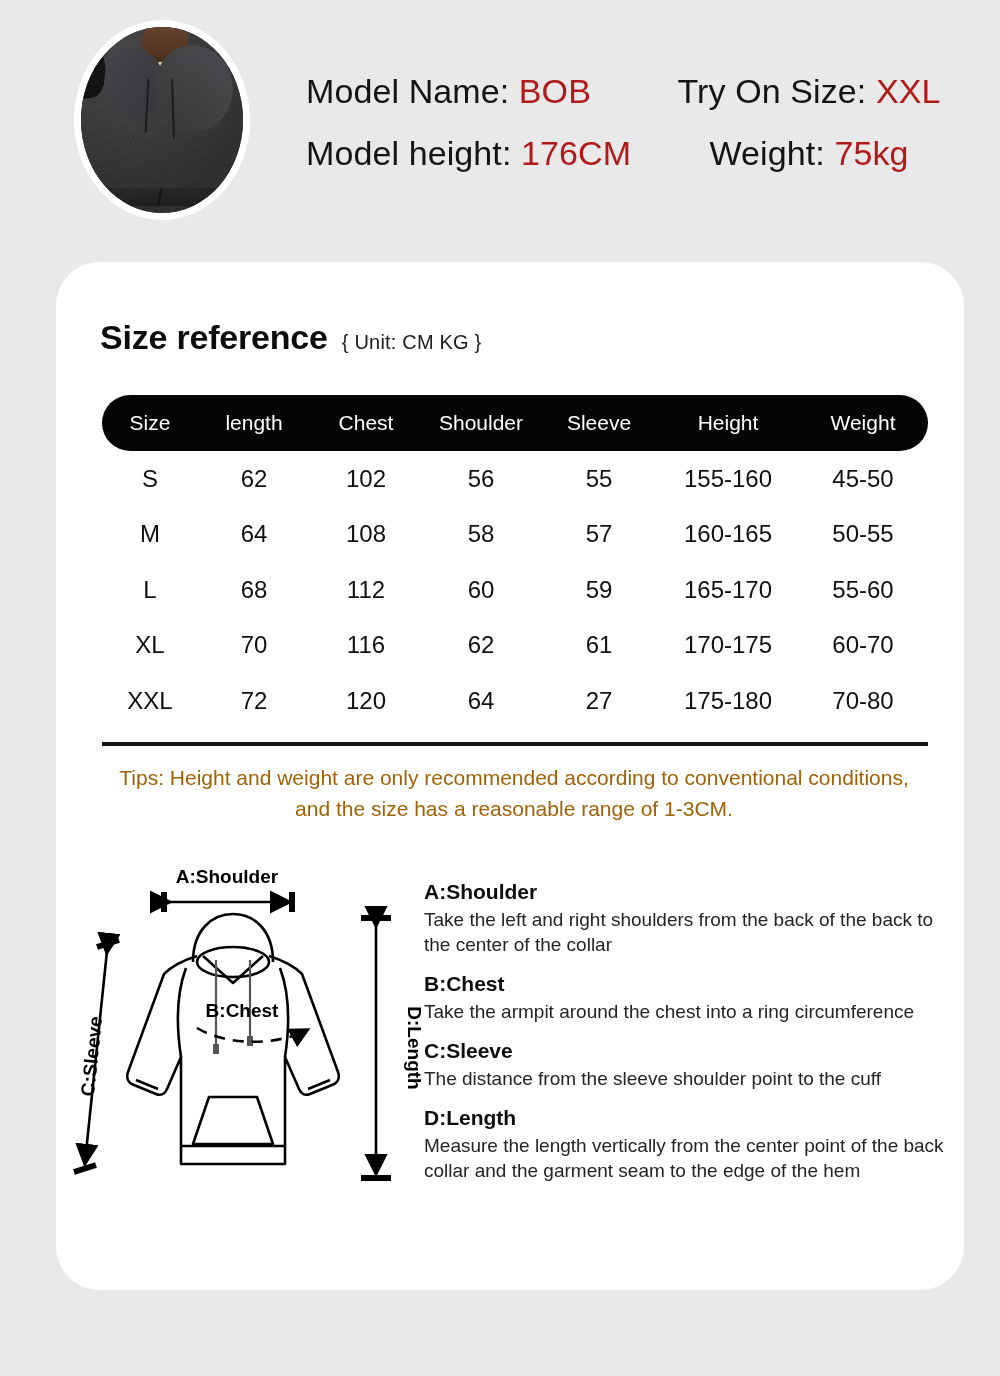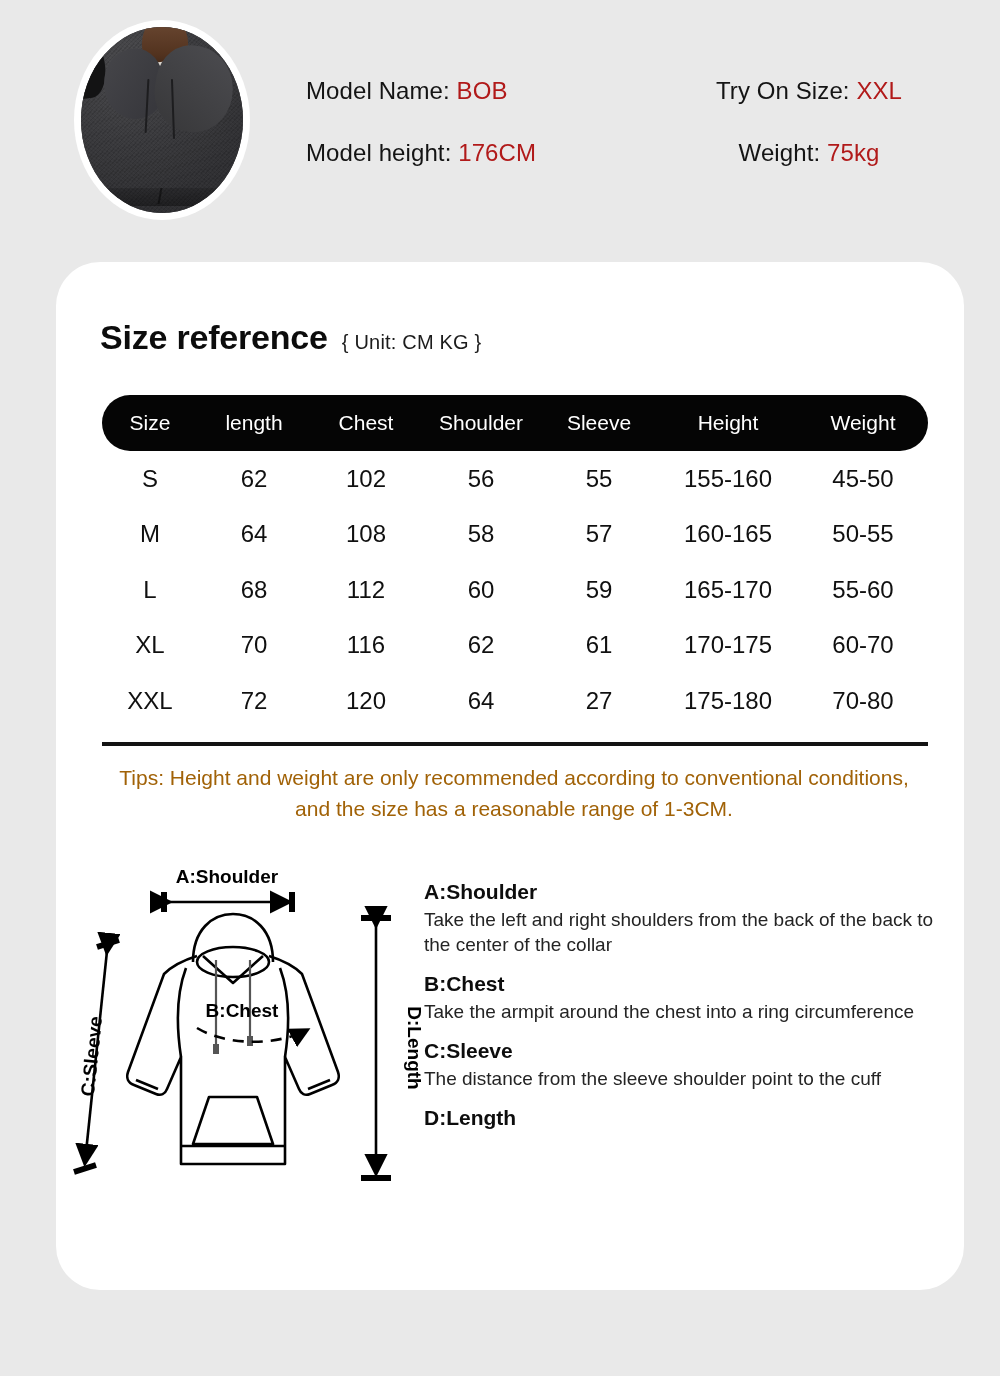--- a/index.html
+++ b/index.html
@@ -131,21 +131,21 @@
     left: 278px;
     top: 60px;
     width: 690px;
     display: grid;
     grid-template-columns: 350px 340px;
     grid-template-rows: 62px 62px;
     align-items: center;
   }
 
   .mf {
-    font-size: 24px;
+    font-size: 34px;
     color: #141414;
     white-space: nowrap;
     letter-spacing: .1px;
   }
   .mf .val { color: #b11a1a; }
   .mf.c1 { text-align: left; padding-left: 28px; }
   .mf.c2 { text-align: center; padding-left: 22px; }
 
   
   .card {
@@ -482,17 +482,18 @@
       <div class="legend-item">
         <div class="legend-head">B:Chest</div>
         <div class="legend-body">Take the armpit around the chest into a ring circumference</div>
       </div>
       <div class="legend-item">
         <div class="legend-head">C:Sleeve</div>
         <div class="legend-body">The distance from the sleeve shoulder point to the cuff</div>
       </div>
       <div class="legend-item">
         <div class="legend-head">D:Length</div>
+        <div class="legend-body">Measure the length vertically from the center point of the back collar and the garment seam to the edge of the hem</div>
       </div>
     </div>
 
   </div>
 </div>
 
 </body></html>

